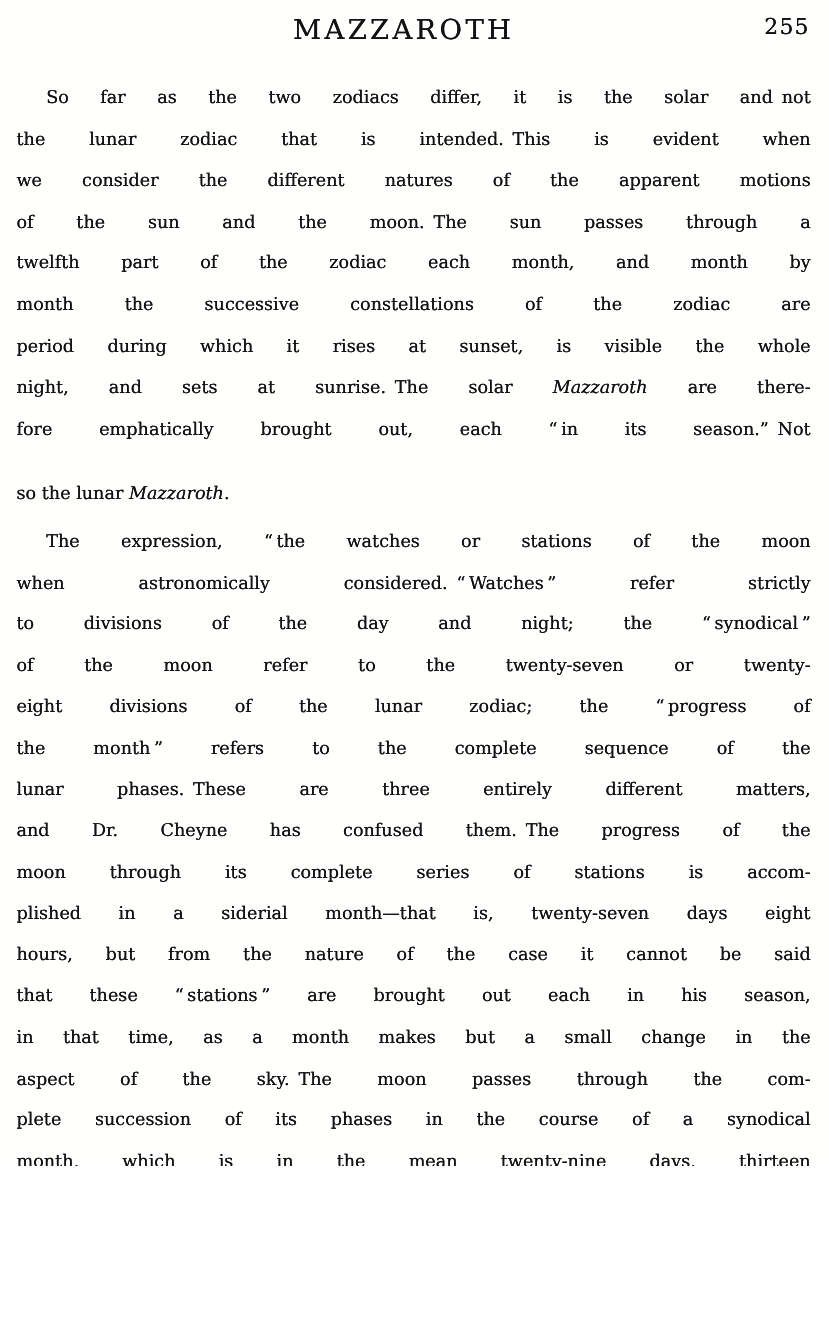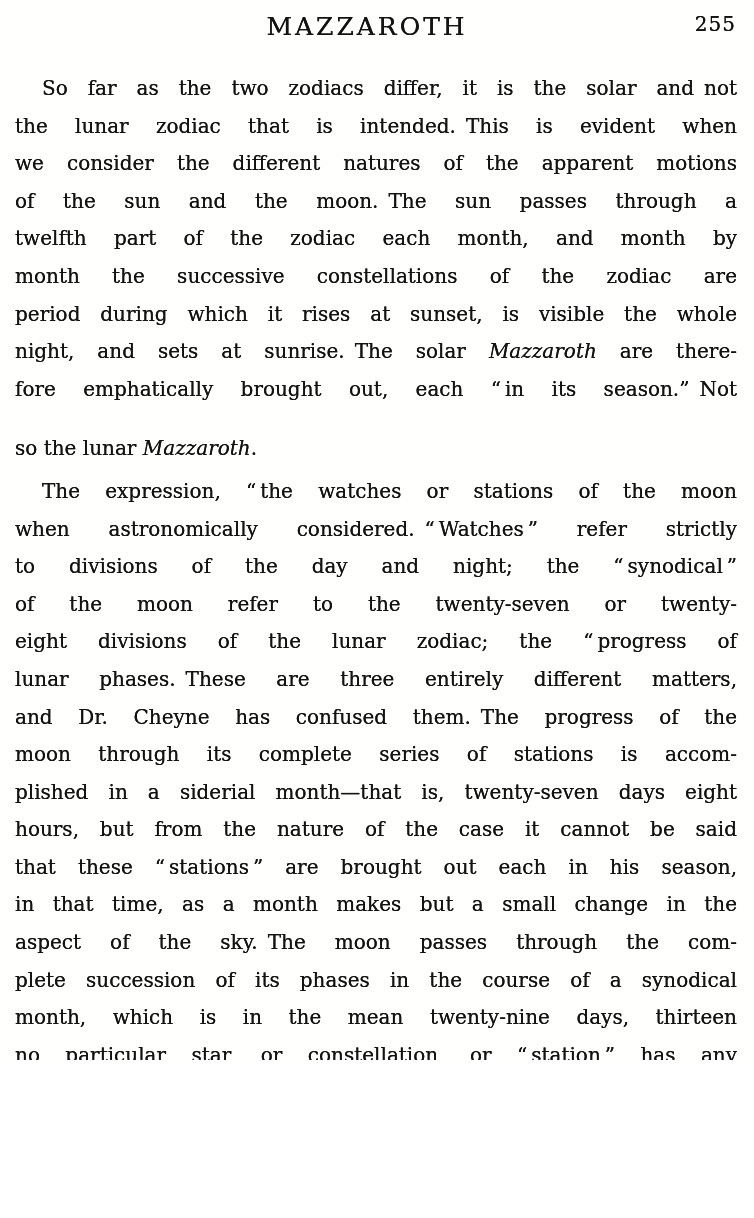--- a/index.html
+++ b/index.html
@@ -34,21 +34,21 @@
     transform: translateX(-9px);
   }
   .page-num {
     position: absolute;
     right: 1px;
     top: 0;
     font-size: 20px;
     letter-spacing: 1px;
   }
   .text-block {
-    font-size: 20px;
+    font-size: 16px;
   }
   .paragraph { margin: 0; }
   .paragraph + .paragraph { margin-top: 5px; }
   .line {
     height: 37.6px;
     line-height: 37.6px;
     text-align: justify;
     text-align-last: justify;
     white-space: nowrap;
     overflow: visible;
@@ -84,20 +84,21 @@
         <div class="line"><span>night, and sets at sunrise. The solar </span><span class="it">Mazzaroth</span><span> are there-</span></div>
         <div class="line"><span>fore emphatically brought out, each “ in its season.” Not</span></div>
         <div class="line para-end"><span>so the lunar </span><span class="it">Mazzaroth</span><span>.</span></div>
       </div>
       <div class="paragraph">
         <div class="line indent"><span>The expression, “ the watches or stations of the moon</span></div>
         <div class="line"><span>when astronomically considered. “ Watches ” refer strictly</span></div>
         <div class="line"><span>to divisions of the day and night; the “ synodical ”</span></div>
         <div class="line"><span>of the moon refer to the twenty-seven or twenty-</span></div>
         <div class="line"><span>eight divisions of the lunar zodiac; the “ progress of</span></div>
+        <div class="line"><span>the month ” refers to the complete sequence of the</span></div>
         <div class="line"><span>lunar phases. These are three entirely different matters,</span></div>
         <div class="line"><span>and Dr. Cheyne has confused them. The progress of the</span></div>
         <div class="line"><span>moon through its complete series of stations is accom-</span></div>
         <div class="line"><span>plished in a siderial month—that is, twenty-seven days eight</span></div>
         <div class="line"><span>hours, but from the nature of the case it cannot be said</span></div>
         <div class="line"><span>that these “ stations ” are brought out each in his season,</span></div>
         <div class="line"><span>in that time, as a month makes but a small change in the</span></div>
         <div class="line"><span>aspect of the sky. The moon passes through the com-</span></div>
         <div class="line"><span>plete succession of its phases in the course of a synodical</span></div>
         <div class="line"><span>month, which is in the mean twenty-nine days, thirteen</span></div>

